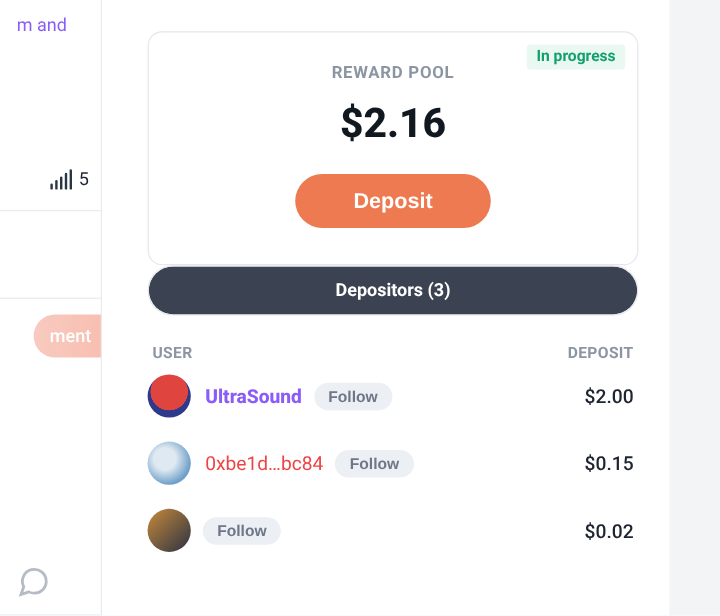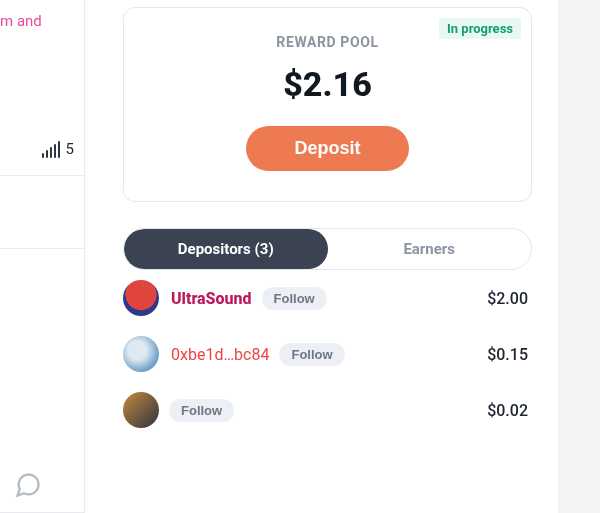--- a/index.html
+++ b/index.html
@@ -12,21 +12,21 @@
     color: #1e2430;
   }
   .frame { display: flex; width: 100%; height: 100%; }
   .leftcol {
     width: 85px;
     background: #ffffff;
     border-right: 1px solid #e8eaee;
     position: relative;
     padding-top: 12px;
   }
-  .left-text { font-size: 15px; color: #ec4899; padding-left: 0; }
+  .left-text { font-size: 15px; color: #8b5cf6; padding-left: 14px; }
   .signal-row {
     display: flex; align-items: flex-end; gap: 6px;
     position: absolute; top: 140px; right: 10px;
   }
   .bars { display: flex; align-items: flex-end; gap: 2px; }
   .bars span { width: 2px; background: #2a3646; border-radius: 1px; }
   .bars span:nth-child(1){height:5px}
   .bars span:nth-child(2){height:8px}
   .bars span:nth-child(3){height:11px}
   .bars span:nth-child(4){height:14px}
@@ -47,21 +47,21 @@
   .chat-bottom {
     position:absolute; bottom:14px; left:14px;
     width:28px; height:28px;
   }
   .chat-bottom svg{width:100%;height:100%;fill:none;stroke:#b5bcc6;stroke-width:2;}
   .hr3 { position:absolute; bottom:0; left:0; right:0; border-top:1px solid #e8eaee; }
 
   .maincol {
     flex:1;
     background:#ffffff;
-    padding: 7px 26px 0 38px;
+    padding: 26px 26px 0 38px;
   }
   .card {
     border:1px solid #e4e7ec;
     border-radius:12px;
     padding: 26px 20px 30px 20px;
     position:relative;
     text-align:center;
   }
   .status-badge {
     position:absolute; top:10px; right:10px;
@@ -90,21 +90,20 @@
     color:#ffffff;
     border:none;
     font-size:18px;
     font-weight:600;
     padding:12px 48px;
     border-radius:999px;
     cursor:pointer;
   }
 
   .tabs {
-    margin-top:26px;
     display:flex;
     border:1px solid #e4e7ec;
     border-radius:999px;
     overflow:hidden;
   }
   .tab {
     flex:1;
     text-align:center;
     padding:11px 0;
     font-size:15px;
@@ -134,21 +133,21 @@
     flex-shrink:0;
     display:flex; align-items:center; justify-content:center;
     overflow:hidden;
   }
   .avatar.a1 { background: radial-gradient(circle at 50% 40%, #e0443e 55%, #2d3a8c 56%); }
   .avatar.a2 { background: radial-gradient(circle at 40% 40%, #dfe9f1 30%, #6fa0c9 70%); }
   .avatar.a3 { background: linear-gradient(135deg,#c78a3b,#2b3242); }
   .uname {
     margin-left:12px;
     font-size:16px;
-    color:#be185d;
+    color:#8b5cf6;
   }
   .uname.bold { font-weight:800; }
   .uname.trunc { color:#ef4444; }
   .follow-btn {
     margin-left:10px;
     background:#eceff3;
     color:#6d7787;
     border:none;
     border-radius:14px;
     padding:4px 12px;
@@ -180,41 +179,45 @@
         <span></span>
           <span></span>
           <span></span>
           <span></span>
           <span></span>
       </div>
       <div class="signal-num">5</div>
     </div>
     <div class="hr1"></div>
     <div class="hr2"></div>
+    <div class="ment-pill">ment</div>
     <div class="chat-bottom">
       <svg viewBox="0 0 24 24">
           <path d="M21 11.5a8.38 8.38 0 0 1-8.5 8.5 8.5 8.5 0 0 1-3.9-.95L3 21l1.95-5.6A8.5 8.5 0 1 1 21 11.5z"></path>
         </svg>
     </div>
     <div class="hr3"></div>
   </div>
 
   <div class="maincol">
     <div class="card">
       <div class="status-badge">In progress</div>
       <div class="pool-label">REWARD POOL</div>
       <div class="amount">$2.16</div>
       <button class="deposit-btn">Deposit</button>
     </div>
 
     <div class="tabs">
       <div class="tab active">Depositors (3)</div>
-      <div class="tab inactive">Earners</div>
-    </div>
-
+    </div>
+
+    <div class="table-head">
+      <span>USER</span>
+      <span>DEPOSIT</span>
+    </div>
 
     <div class="row">
       <div class="avatar a1"></div>
       <span class="uname bold">UltraSound</span>
       <button class="follow-btn">Follow</button>
       <div class="spacer"></div>
       <span class="deposit-val">$2.00</span>
     </div>
 
     <div class="row">

